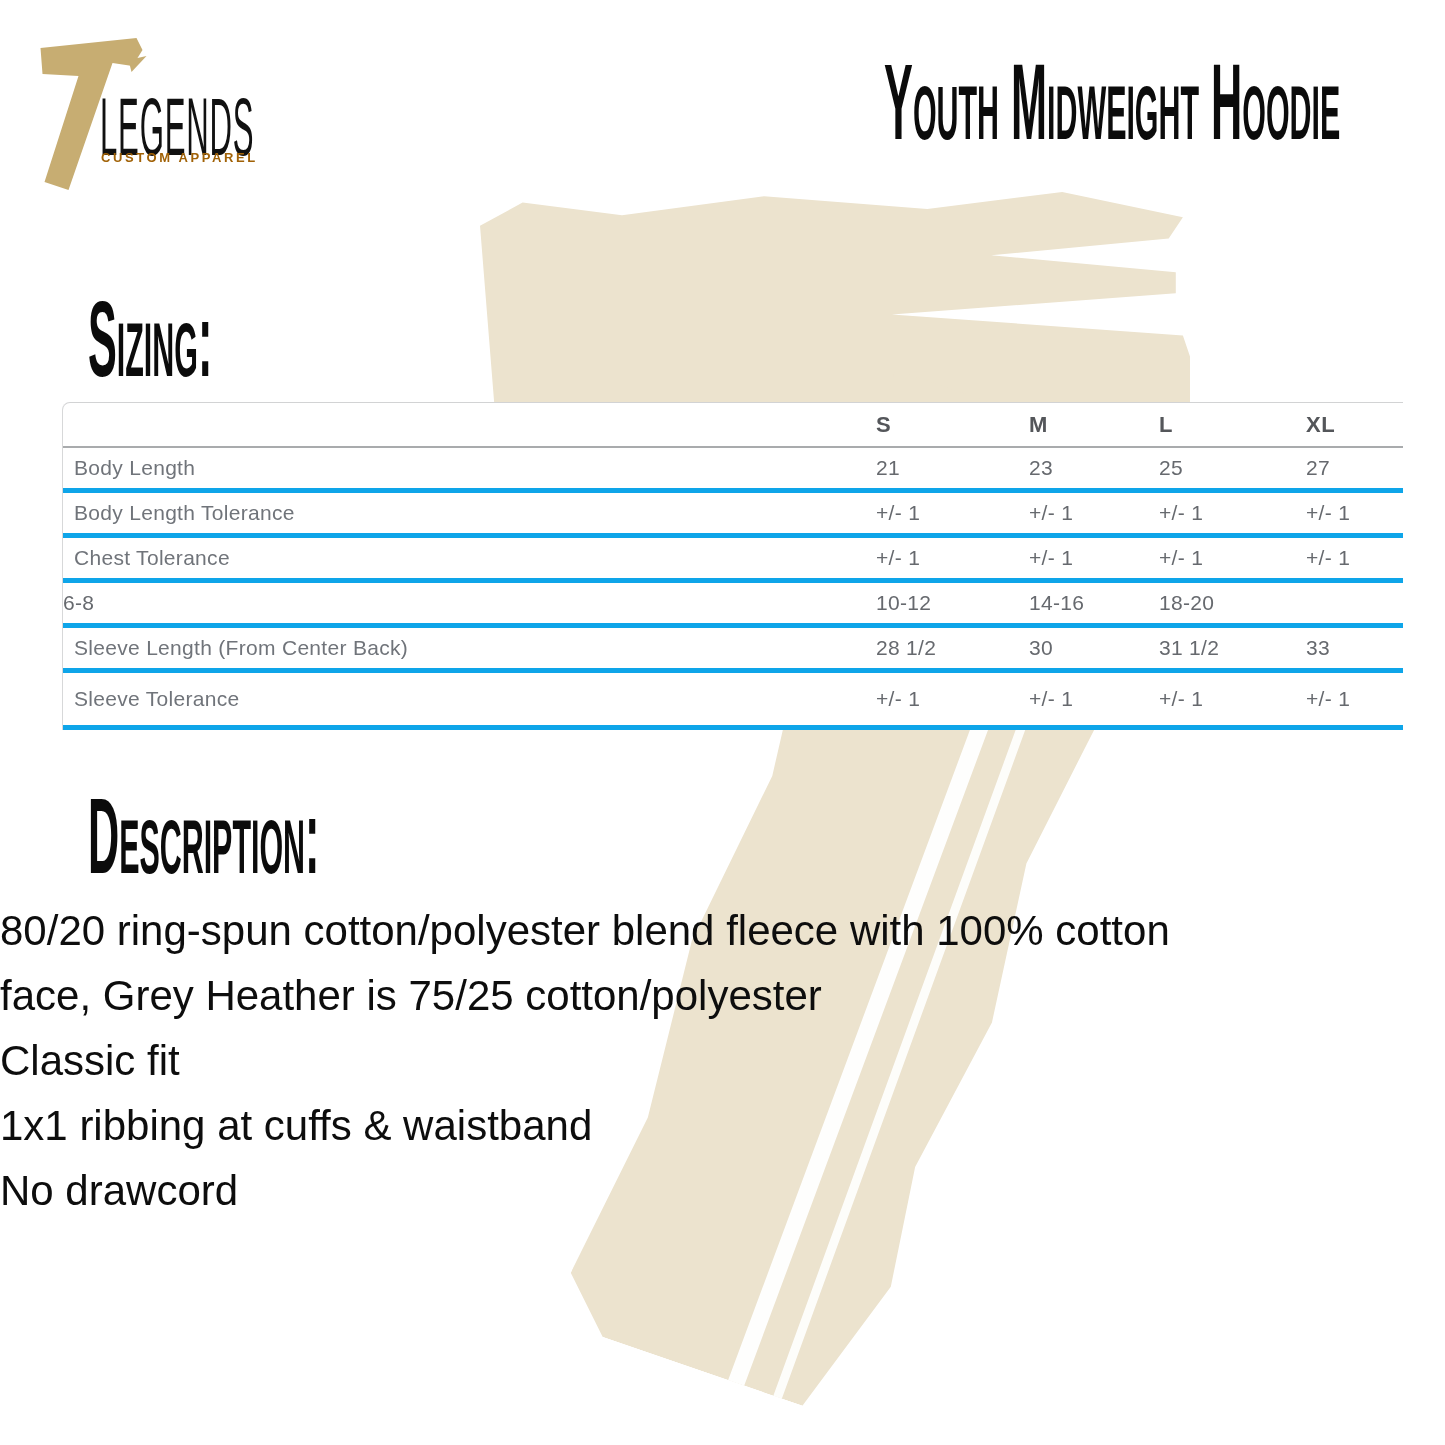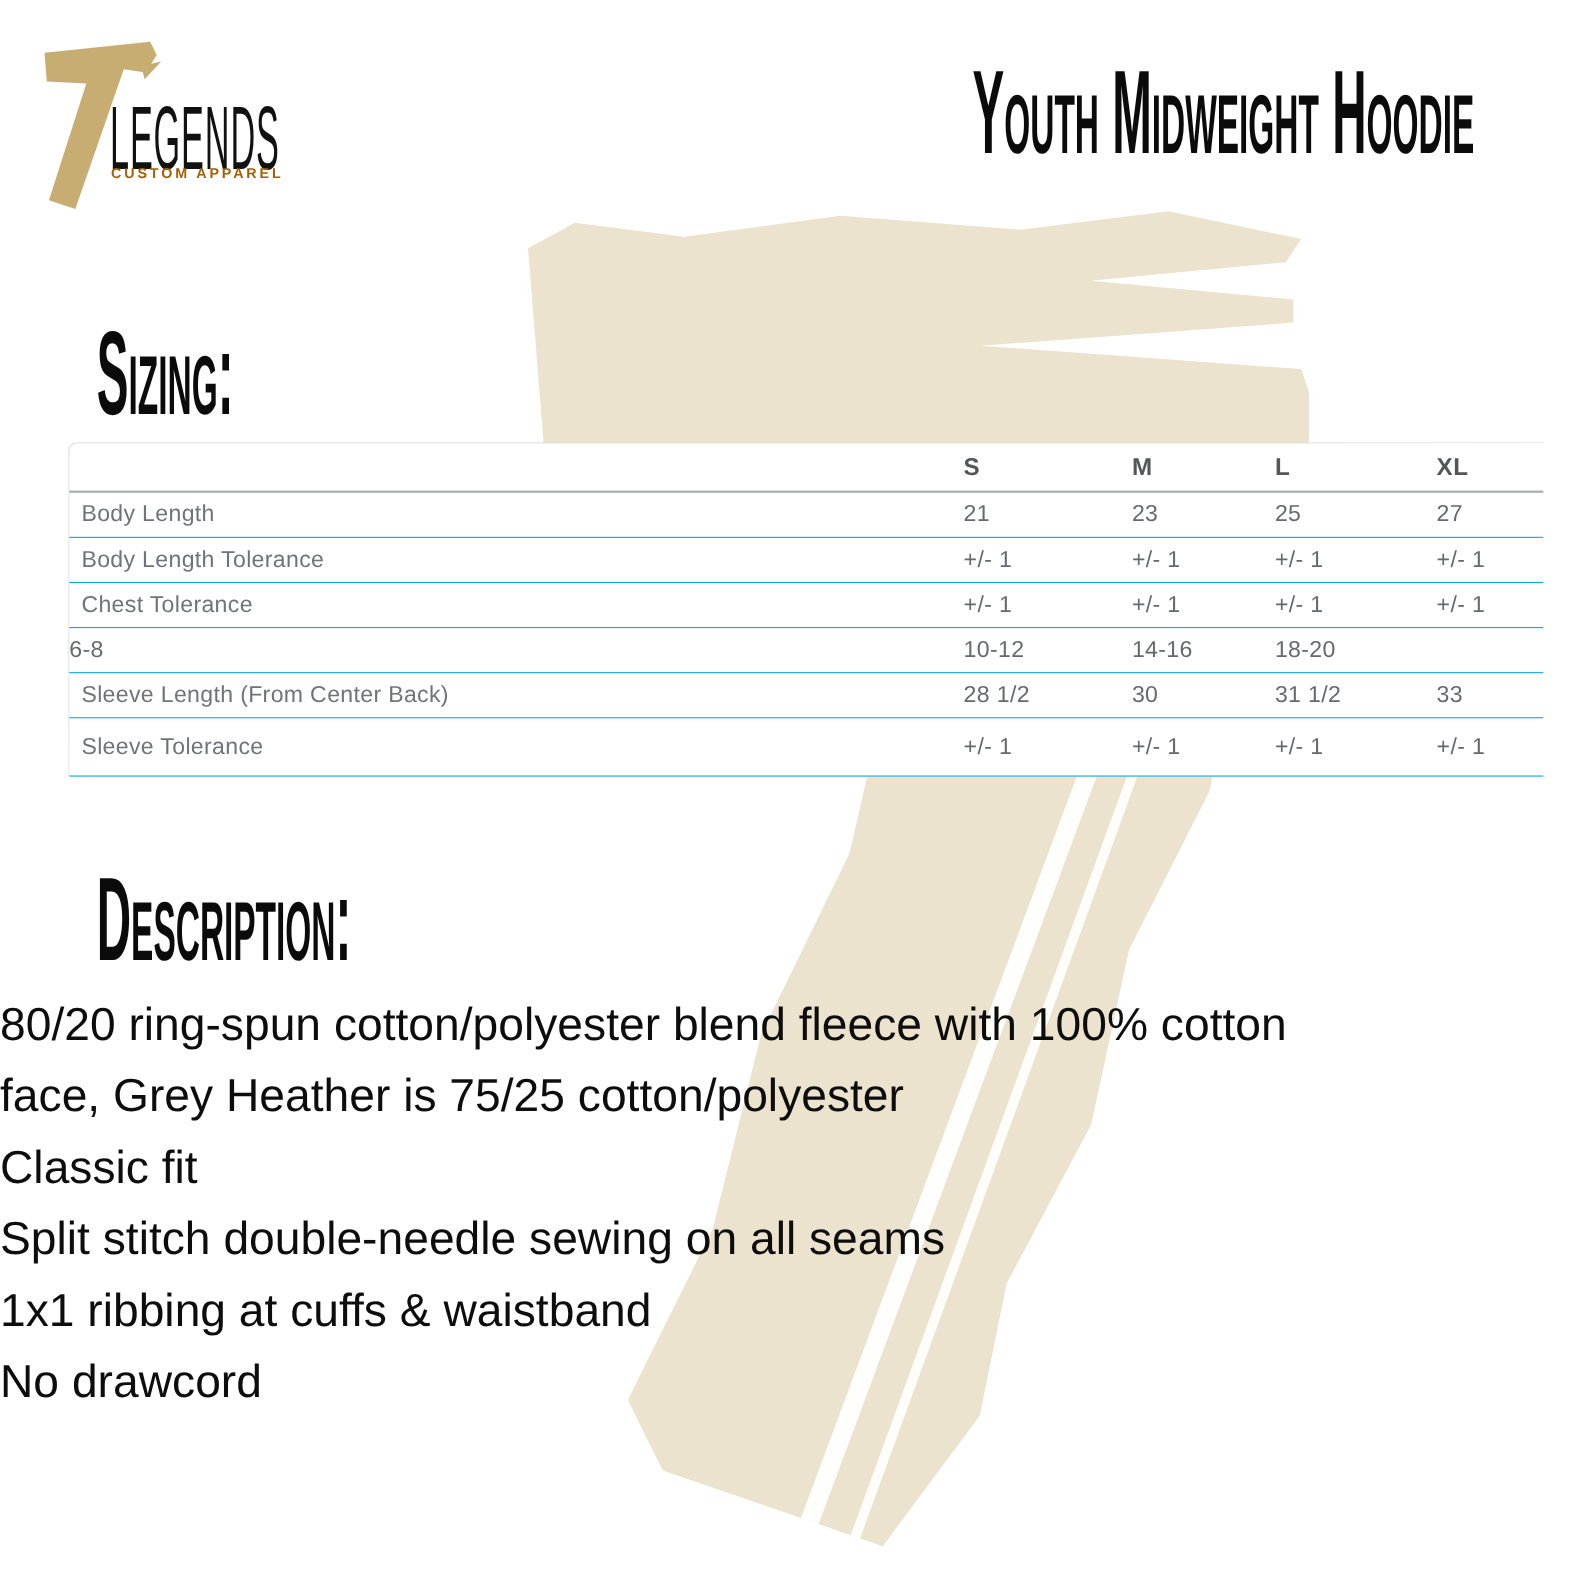--- a/index.html
+++ b/index.html
@@ -33,21 +33,21 @@
     color:#0b0b0b;white-space:nowrap;font-size:108px;}
   .title{top:48px;right:105px;transform:scaleX(0.40);transform-origin:right top;}
   .sizing-h{left:88px;top:285px;transform:scaleX(0.40);transform-origin:left top;}
   .desc-h{left:88px;top:782px;transform:scaleX(0.40);transform-origin:left top;}
 
   
   .size-table{position:absolute;left:62px;top:402px;width:1340px;background:#ffffff;
     border-top:1px solid #d2d3d4;border-left:1px solid #d7d8d9;border-radius:8px 0 0 0;
     color:#6e7277;}
   .t-row{display:grid;grid-template-columns:813px 153px 130px 147px 1fr;align-items:center;
-    height:40px;border-bottom:1px solid #0ea5e9;font-size:21px;letter-spacing:.3px;}
+    height:40px;border-bottom:5px solid #0ea5e9;font-size:21px;letter-spacing:.3px;}
   .t-row:last-child{height:52px;}
   .t-header{display:grid;grid-template-columns:813px 153px 130px 147px 1fr;align-items:center;
     height:43px;border-bottom:2px solid #a9abad;}
   .t-head{font-size:22px;font-weight:700;color:#54565a;letter-spacing:.5px;}
   .t-label{padding-left:11px;color:#70747a;}
   .t-val{color:#66696e;}
 
   
   .desc-lines{position:absolute;left:0;top:898px;width:1445px;text-align:left;}
   .desc-line{font-size:42px;line-height:65px;color:#0d0d0d;white-space:nowrap;}
@@ -128,18 +128,17 @@
         </div>
       </div>
   </div>
 
   <div class="display-caps desc-h">Description:</div>
 
   <div class="desc-lines">
       <div class="desc-line">80/20 ring-spun cotton/polyester blend fleece with 100% cotton</div>
       <div class="desc-line">face, Grey Heather is 75/25 cotton/polyester</div>
       <div class="desc-line">Classic fit</div>
-      <div class="desc-line">Split stitch double-needle sewing on all seams</div>
       <div class="desc-line">1x1 ribbing at cuffs &amp; waistband</div>
       <div class="desc-line">No drawcord</div>
     </div>
 
 </div>
 
 </body></html>

